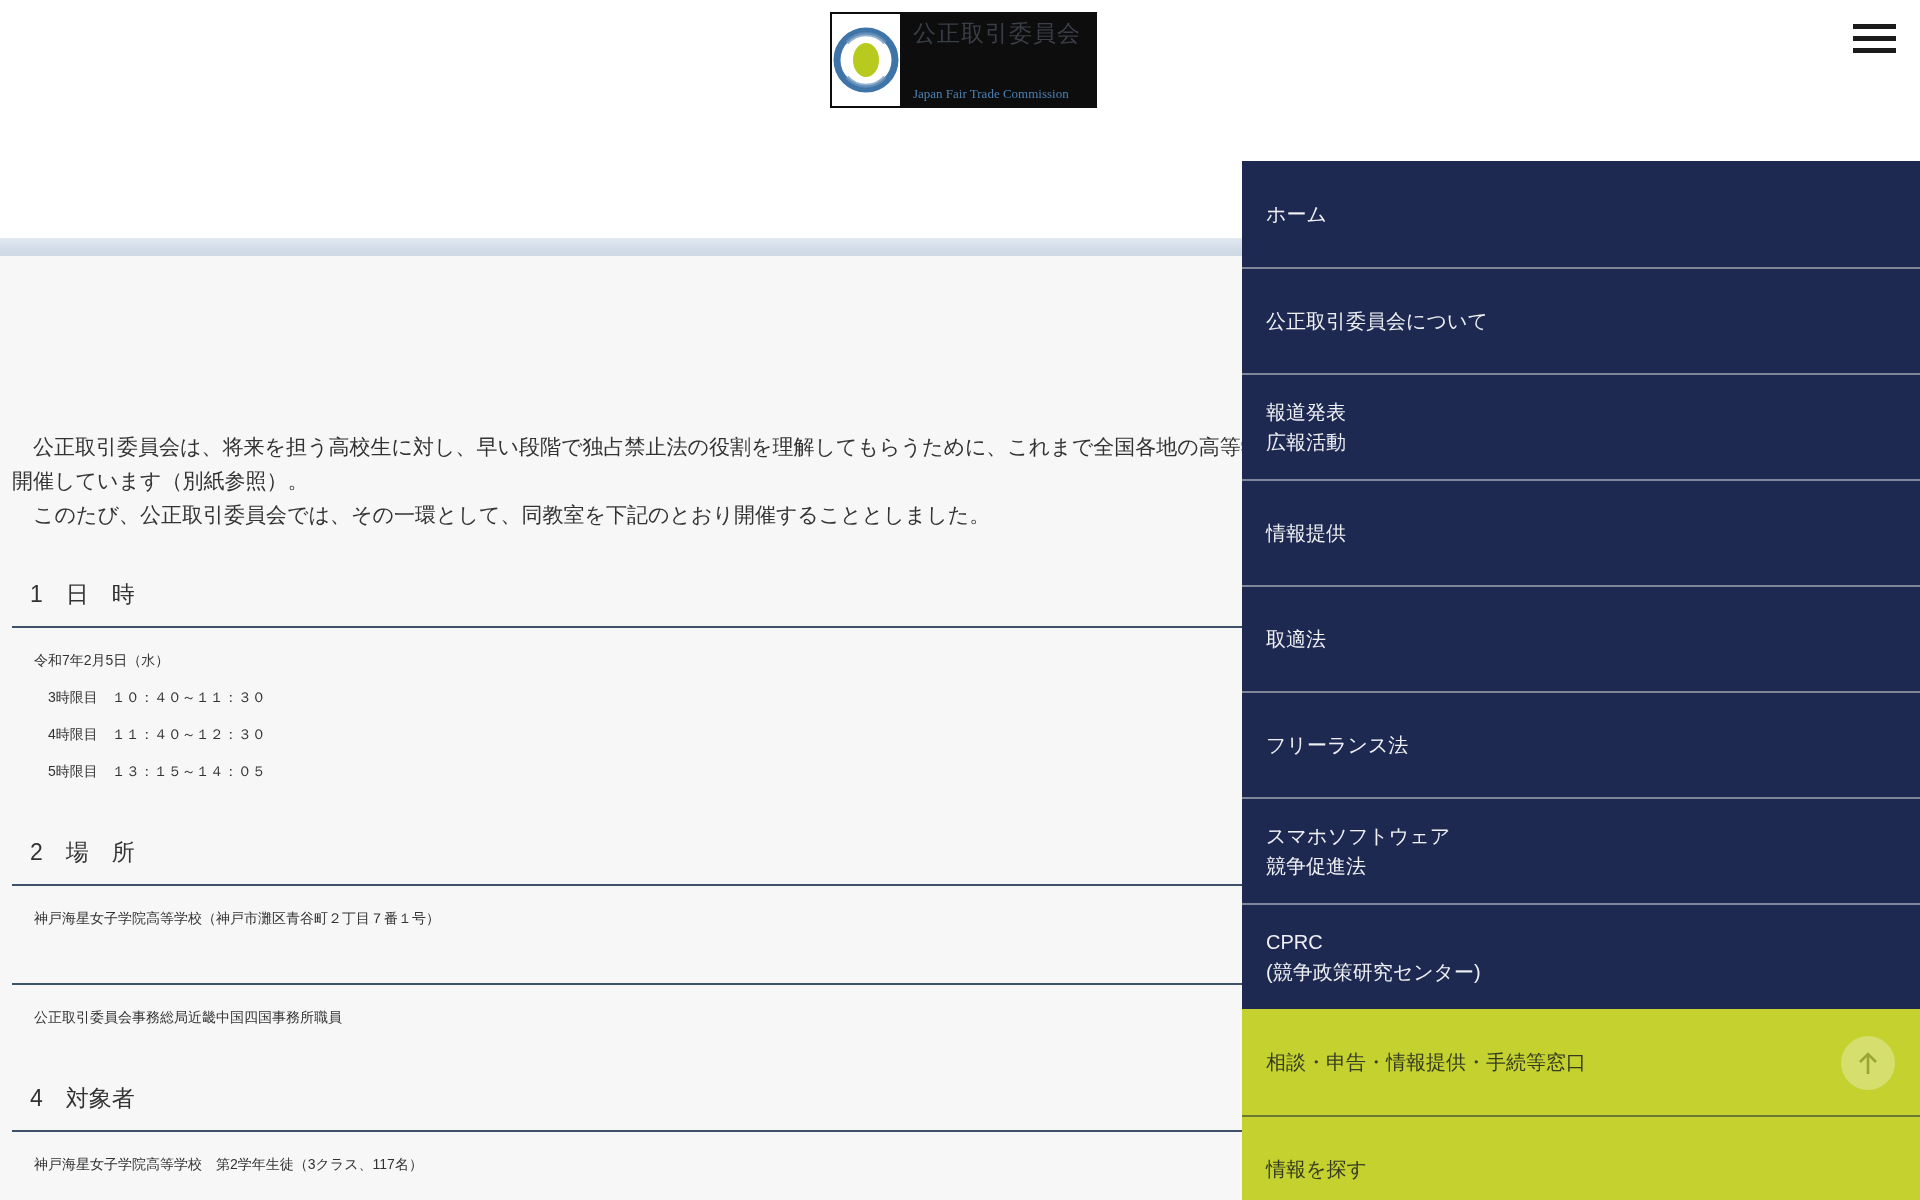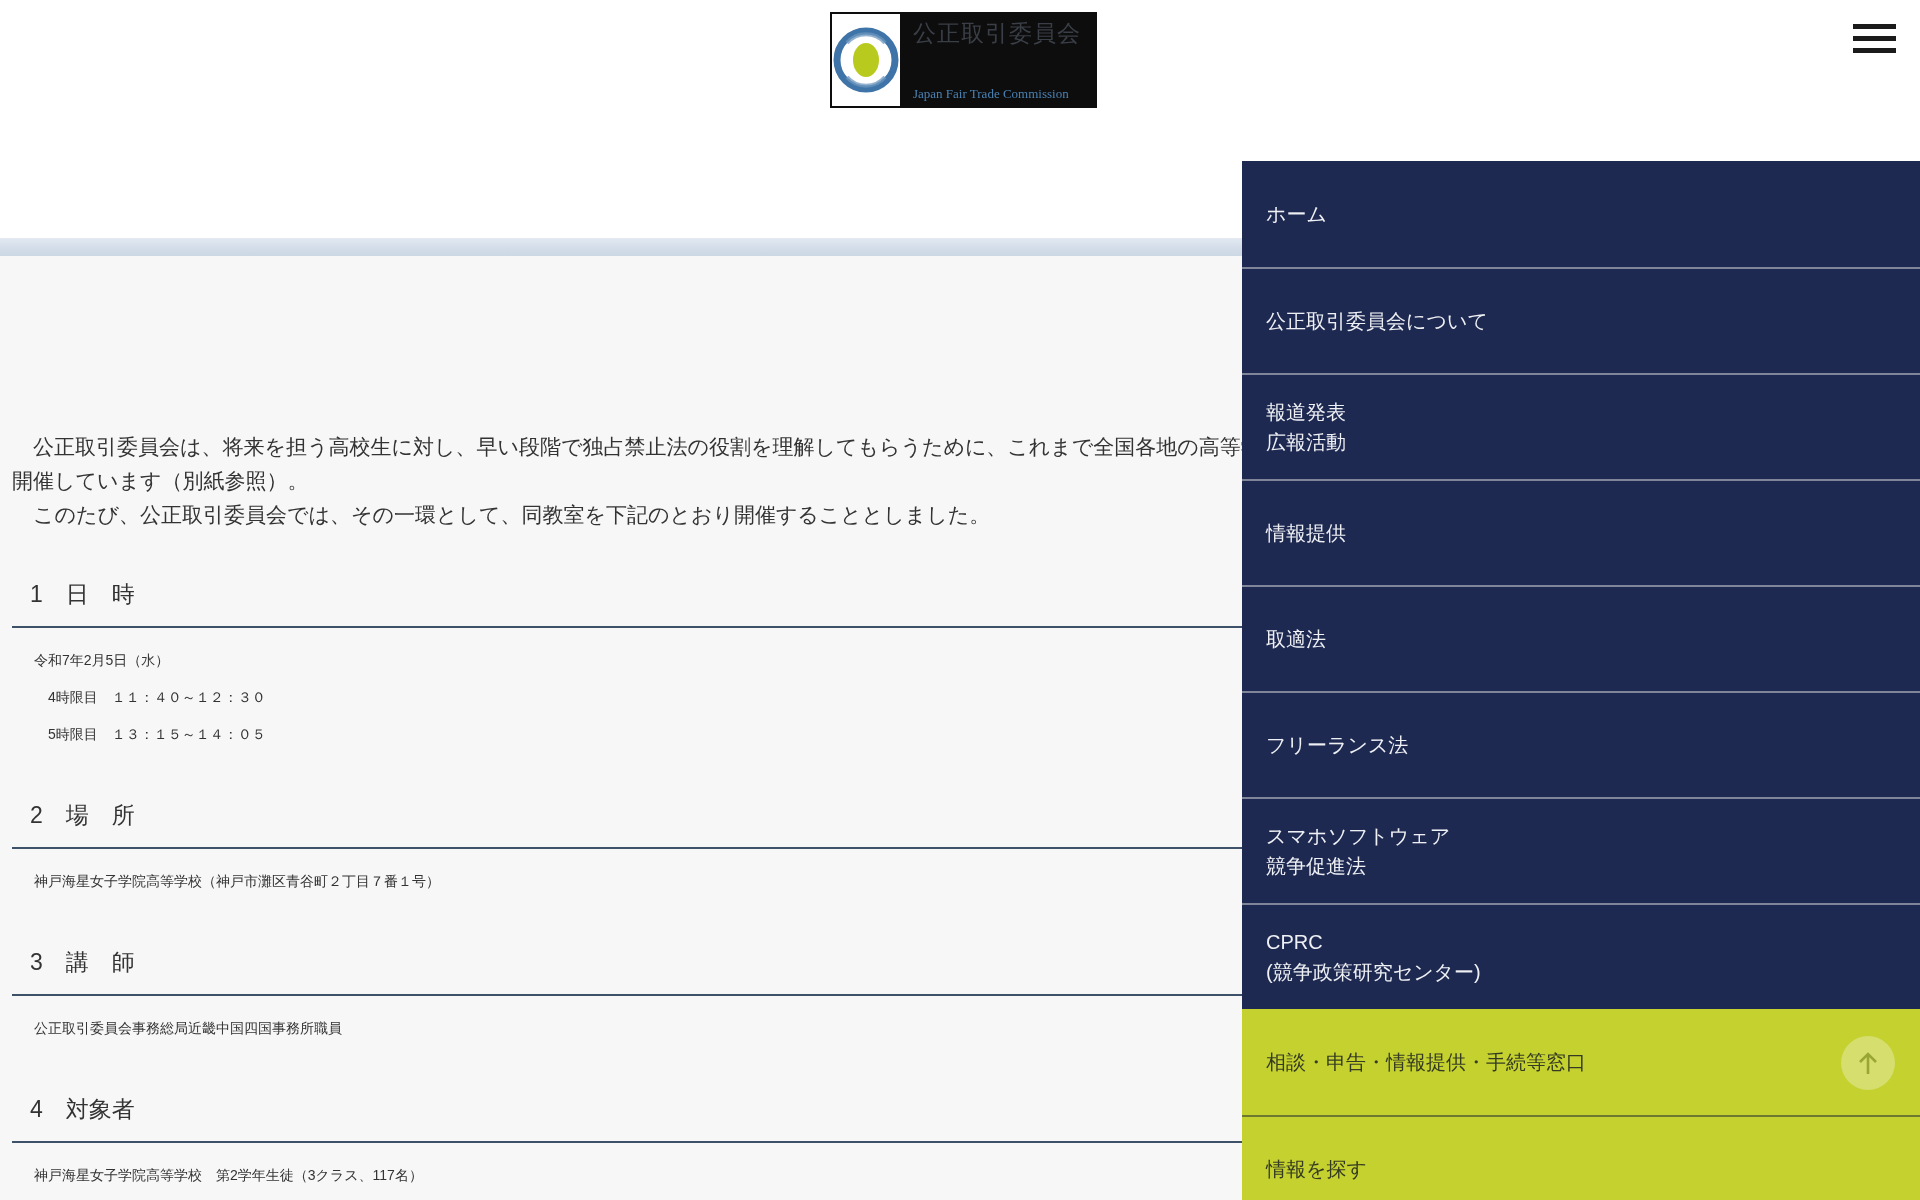--- a/index.html
+++ b/index.html
@@ -86,33 +86,33 @@
         <div class="line">　公正取引委員会は、将来を担う高校生に対し、早い段階で独占禁止法の役割を理解してもらうために、これまで全国各地の高等学</div>
         <div class="line">開催しています（別紙参照）。</div>
         <div class="line">　このたび、公正取引委員会では、その一環として、同教室を下記のとおり開催することとしました。</div>
       </div>
     <div id="sections">
         <section class="section">
           <h2 class="sec-heading">1　日　時</h2>
           <div class="rule"></div>
           <div class="sec-lines">
             <div class="line">令和7年2月5日（水）</div>
+            <div class="line">　3時限目　１０：４０～１１：３０</div>
             <div class="line">　4時限目　１１：４０～１２：３０</div>
             <div class="line">　5時限目　１３：１５～１４：０５</div>
           </div>
         </section>
         <section class="section">
           <h2 class="sec-heading">2　場　所</h2>
           <div class="rule"></div>
           <div class="sec-lines">
             <div class="line">神戸海星女子学院高等学校（神戸市灘区青谷町２丁目７番１号）</div>
           </div>
         </section>
         <section class="section">
-          <h2 class="sec-heading">3　講　師</h2>
           <div class="rule"></div>
           <div class="sec-lines">
             <div class="line">公正取引委員会事務総局近畿中国四国事務所職員</div>
           </div>
         </section>
         <section class="section">
           <h2 class="sec-heading">4　対象者</h2>
           <div class="rule"></div>
           <div class="sec-lines">
             <div class="line">神戸海星女子学院高等学校　第2学年生徒（3クラス、117名）</div>

